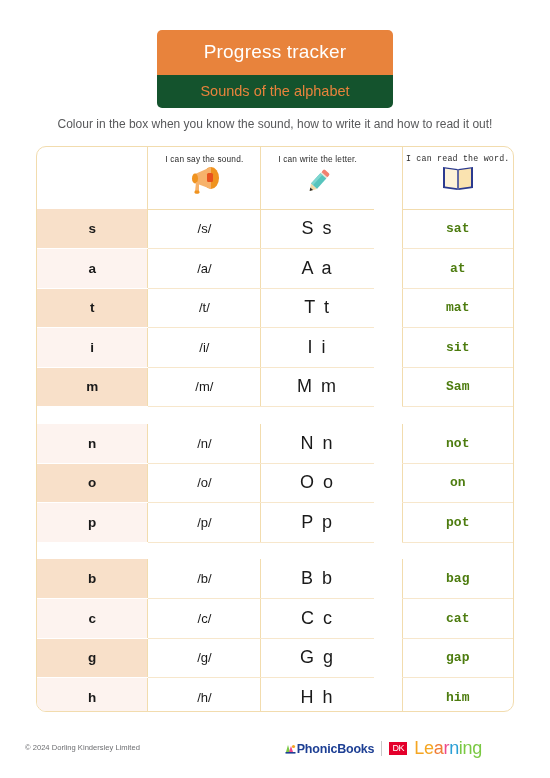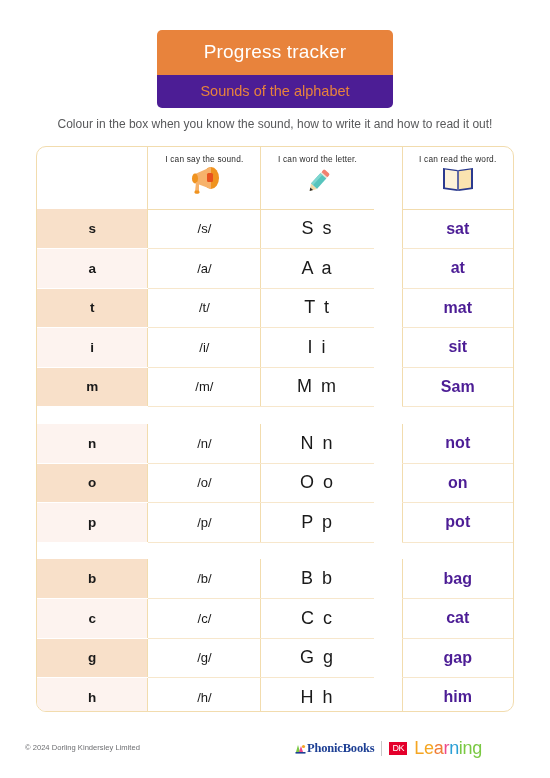--- a/index.html
+++ b/index.html
@@ -28,21 +28,21 @@
   .title-bar {
     background: #e8833c;
     color: #ffffff;
     text-align: center;
     font-size: 19px;
     letter-spacing: 0.2px;
     padding: 11px 6px 12px 6px;
     font-weight: 400;
   }
   .subtitle-bar {
-    background: #4c1d95;
+    background: #14532d;
     color: #e8833c;
     text-align: center;
     font-size: 14.5px;
     padding: 8px 6px 9px 6px;
   }
 
   
   .instruction {
     position: absolute;
     left: 0; top: 117px;
@@ -115,32 +115,33 @@
   .r-letter {
     font-weight: bold;
     font-size: 13.5px;
     border-bottom: 1.2px solid #ffffff;
   }
   .shade-a { background: #f8e0c9; }
   .shade-b { background: #fdf3ef; }
 
   .r-say   { font-size: 13px; color: #1a1a1a; }
   .r-write { font-size: 18px; color: #1a1a1a; letter-spacing: 2px; }
-  .r-read  { font-weight: bold; font-size: 16px; color: #4c1d95; }
+  .r-read  { font-weight: bold; font-size: 13px; color: #4d7c0f; }
 
   .spacer-row td {
     height: 17px;
     background: #ffffff;
     border: none;
   }
   .spacer-row td.edge { border-right: none; }
 
   
   .readbox {
     border-left: 1.2px solid #f2dcae;
+    font-family: Liberation Mono, monospace;
   }
 
   
   .footer {
     position: absolute;
     left: 0; top: 738px;
     width: 500px; height: 40px; padding-left: 6px;
   }
   .copyright {
     position: absolute;
@@ -152,21 +153,20 @@
     position: absolute;
     right: 18px; top: 0px;
     display: flex;
     align-items: center;
     gap: 7px;
   }
   .pb-logo {
     display: flex; align-items: center; gap: 1px;
     font-size: 12.5px; font-weight: bold; color: #1d3f94;
     letter-spacing: -0.2px;
-    font-family: Liberation Serif, serif;
   }
   .pb-mark { display: inline-block; width: 11px; height: 12px; }
   .divider {
     width: 1px; height: 15px; background: #c9c9c9;
   }
   .dk-badge {
     background: #e4002b; color: #ffffff;
     font-size: 9px; font-weight: normal;
     padding: 1px 2px 1px 2px;
     border: 1.5px solid #e4002b;
@@ -206,21 +206,21 @@
               <span class="hdr-icon"><svg width="36" height="30" viewBox="0 0 36 30">
                   <ellipse cx="25" cy="13" rx="8" ry="11" fill="#f0931f"></ellipse>
                   <path d="M25 2 L9 9 L9 18 L25 24 Z" fill="#f7b26a"></path>
                   <ellipse cx="9" cy="13.5" rx="3" ry="5" fill="#f0931f"></ellipse>
                   <rect x="21" y="8" width="6" height="9" rx="1.5" fill="#e8511c"></rect>
                   <path d="M10 17 L9 27 L13 27 L13 18 Z" fill="#f7b26a"></path>
                   <rect x="8.5" y="25.5" width="5" height="3.2" rx="1.4" fill="#f0931f"></rect>
                 </svg></span>
             </td>
             <td class="hdr-cell last">
-              <span class="hdr-label">I can word the letter.</span>
+              <span class="hdr-label">I can write the letter.</span>
               <span class="hdr-icon"><svg width="32" height="32" viewBox="0 0 32 32">
                   <g transform="rotate(42 16 16)">
                     <rect x="12.5" y="3" width="8" height="4.5" rx="1.6" fill="#f2806f"></rect>
                     <rect x="12.5" y="7" width="8" height="2" fill="#e9e3d8"></rect>
                     <rect x="12.5" y="8.6" width="8" height="14" fill="#57c4bd"></rect>
                     <rect x="12.5" y="8.6" width="2.6" height="14" fill="#7fd6d0"></rect>
                     <path d="M12.5 22.6 L20.5 22.6 L16.5 29 Z" fill="#f2d9a8"></path>
                     <path d="M14.6 26 L18.4 26 L16.5 29 Z" fill="#2b2b2b"></path>
                   </g>
                 </svg></span>

